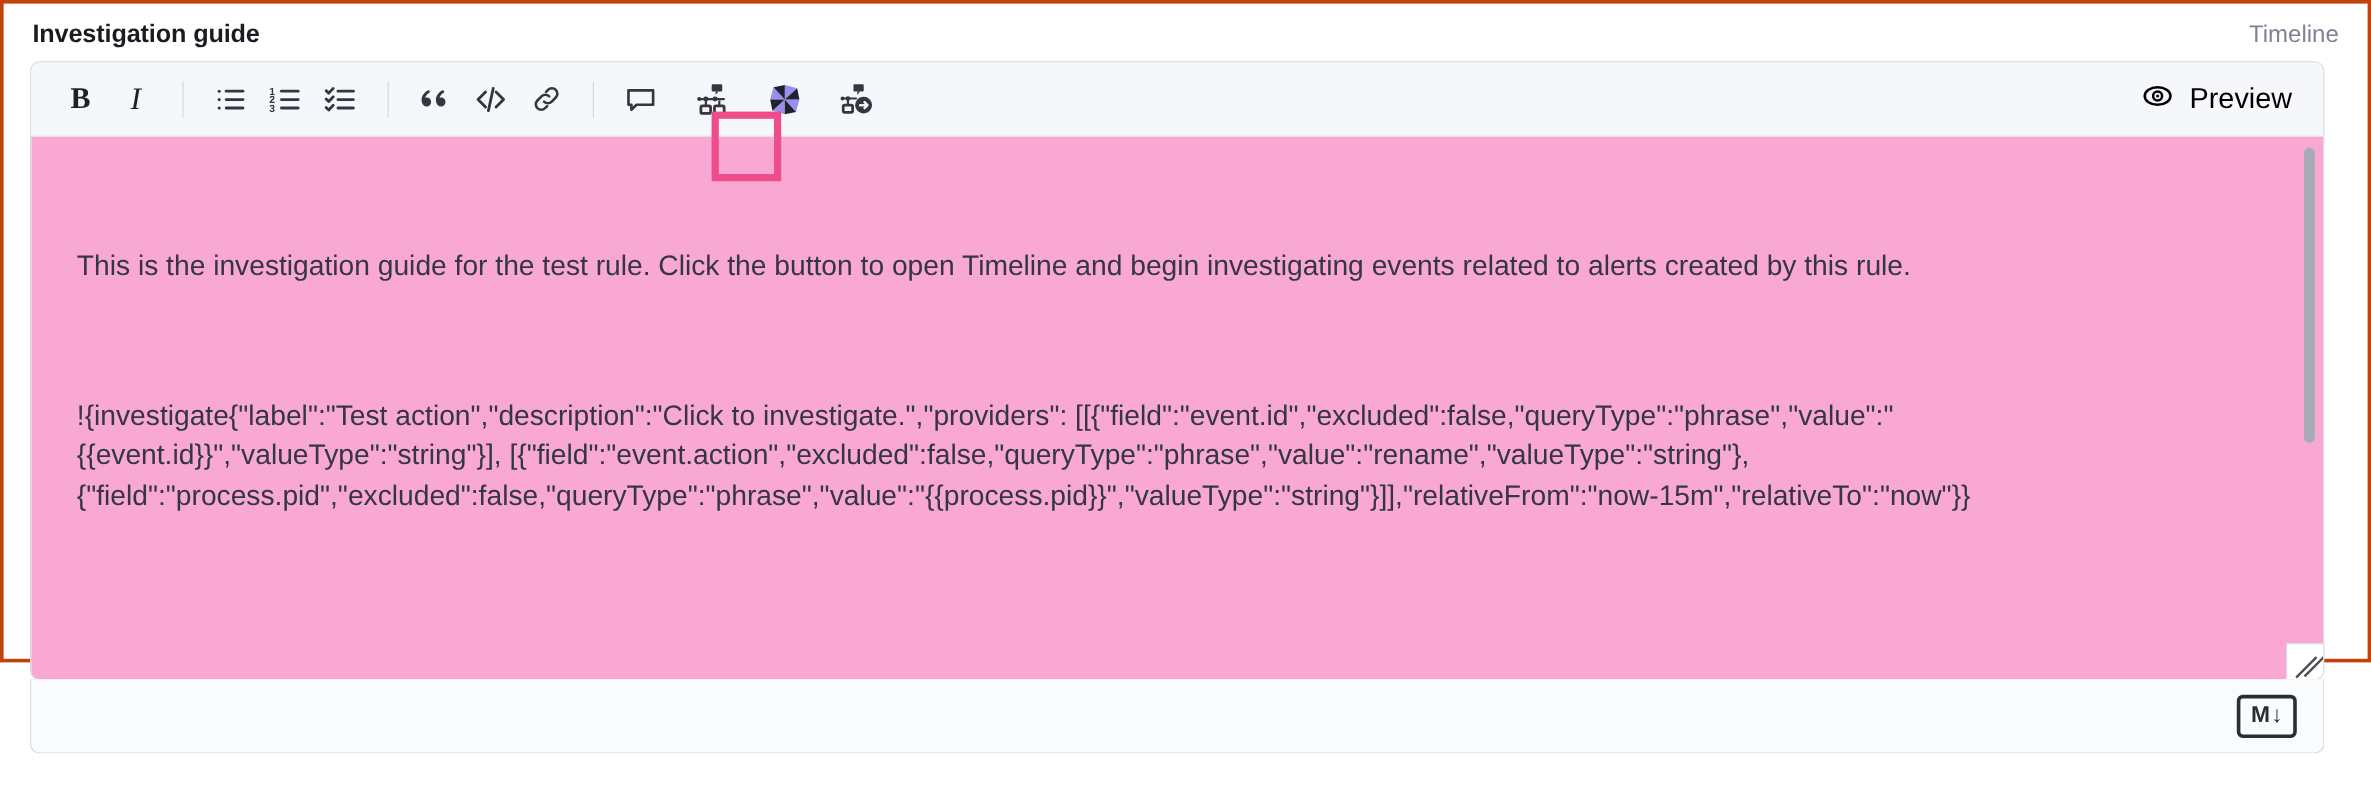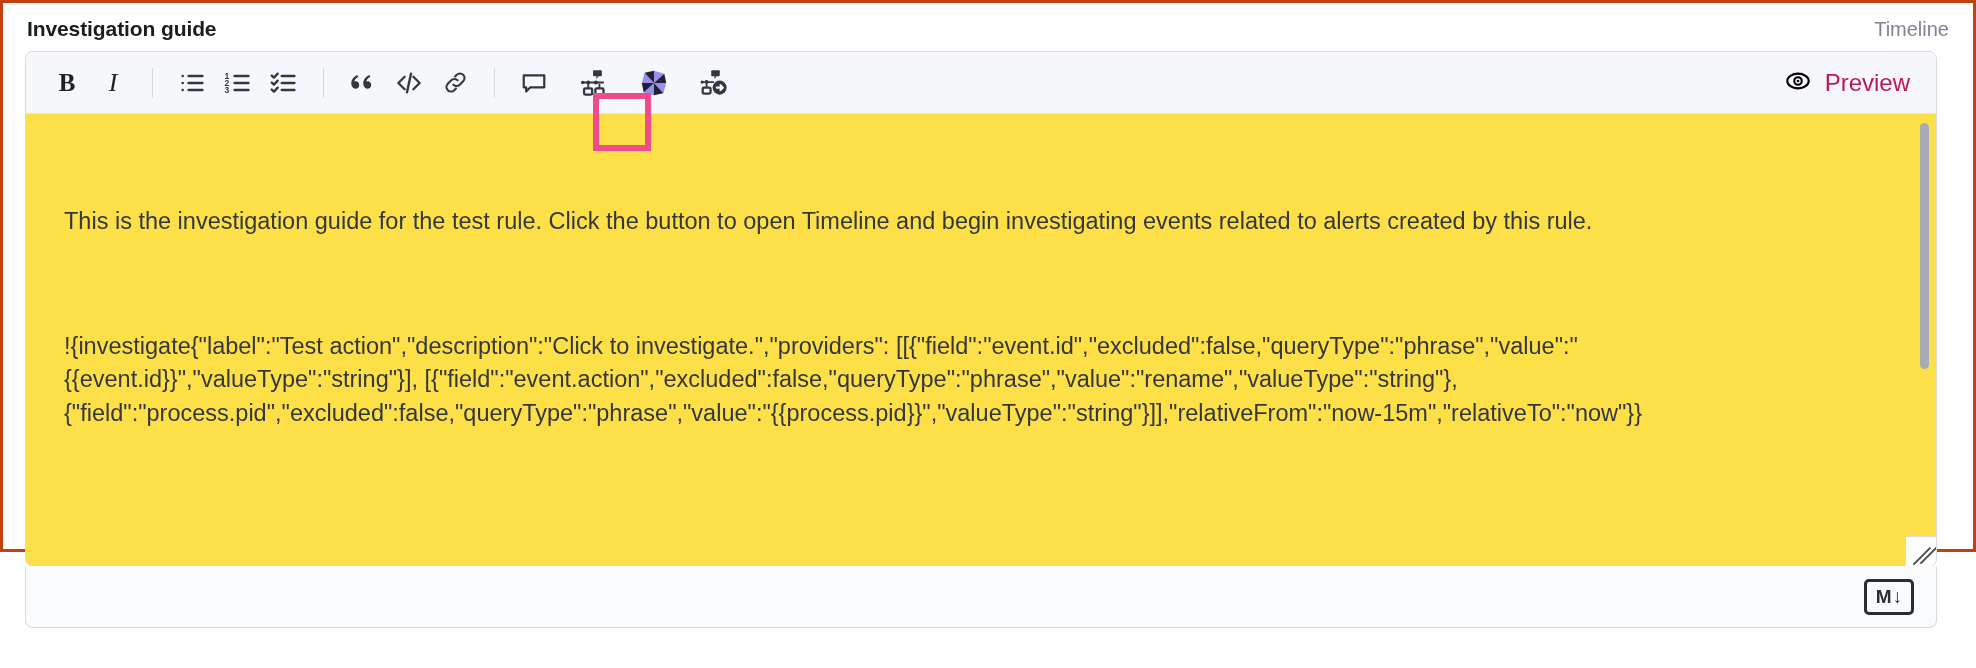--- a/index.html
+++ b/index.html
@@ -100,29 +100,29 @@
   .tb-preview{
     margin-left:auto;
     display:flex;align-items:center;
     gap:13px;
     padding:6px 12px 6px 10px;
     border-radius:6px;
     cursor:pointer;
   }
   .tb-preview .plabel{
     font-size:24px;
-    color:#be185d;
+    color:#000000;
     font-weight:400;
   }
 
   
   .ta-wrap{
     position:relative;
     height:453px;
-    background:#fde047;
+    background:#f9a8d4;
     overflow:hidden;
   }
   .ta-content{
     position:absolute;
     left:0;top:0;right:0;
     padding:24px 56px 0 38px;
     box-sizing:border-box;
     font-size:23.5px;
     line-height:33.5px;
     color:#343741;

